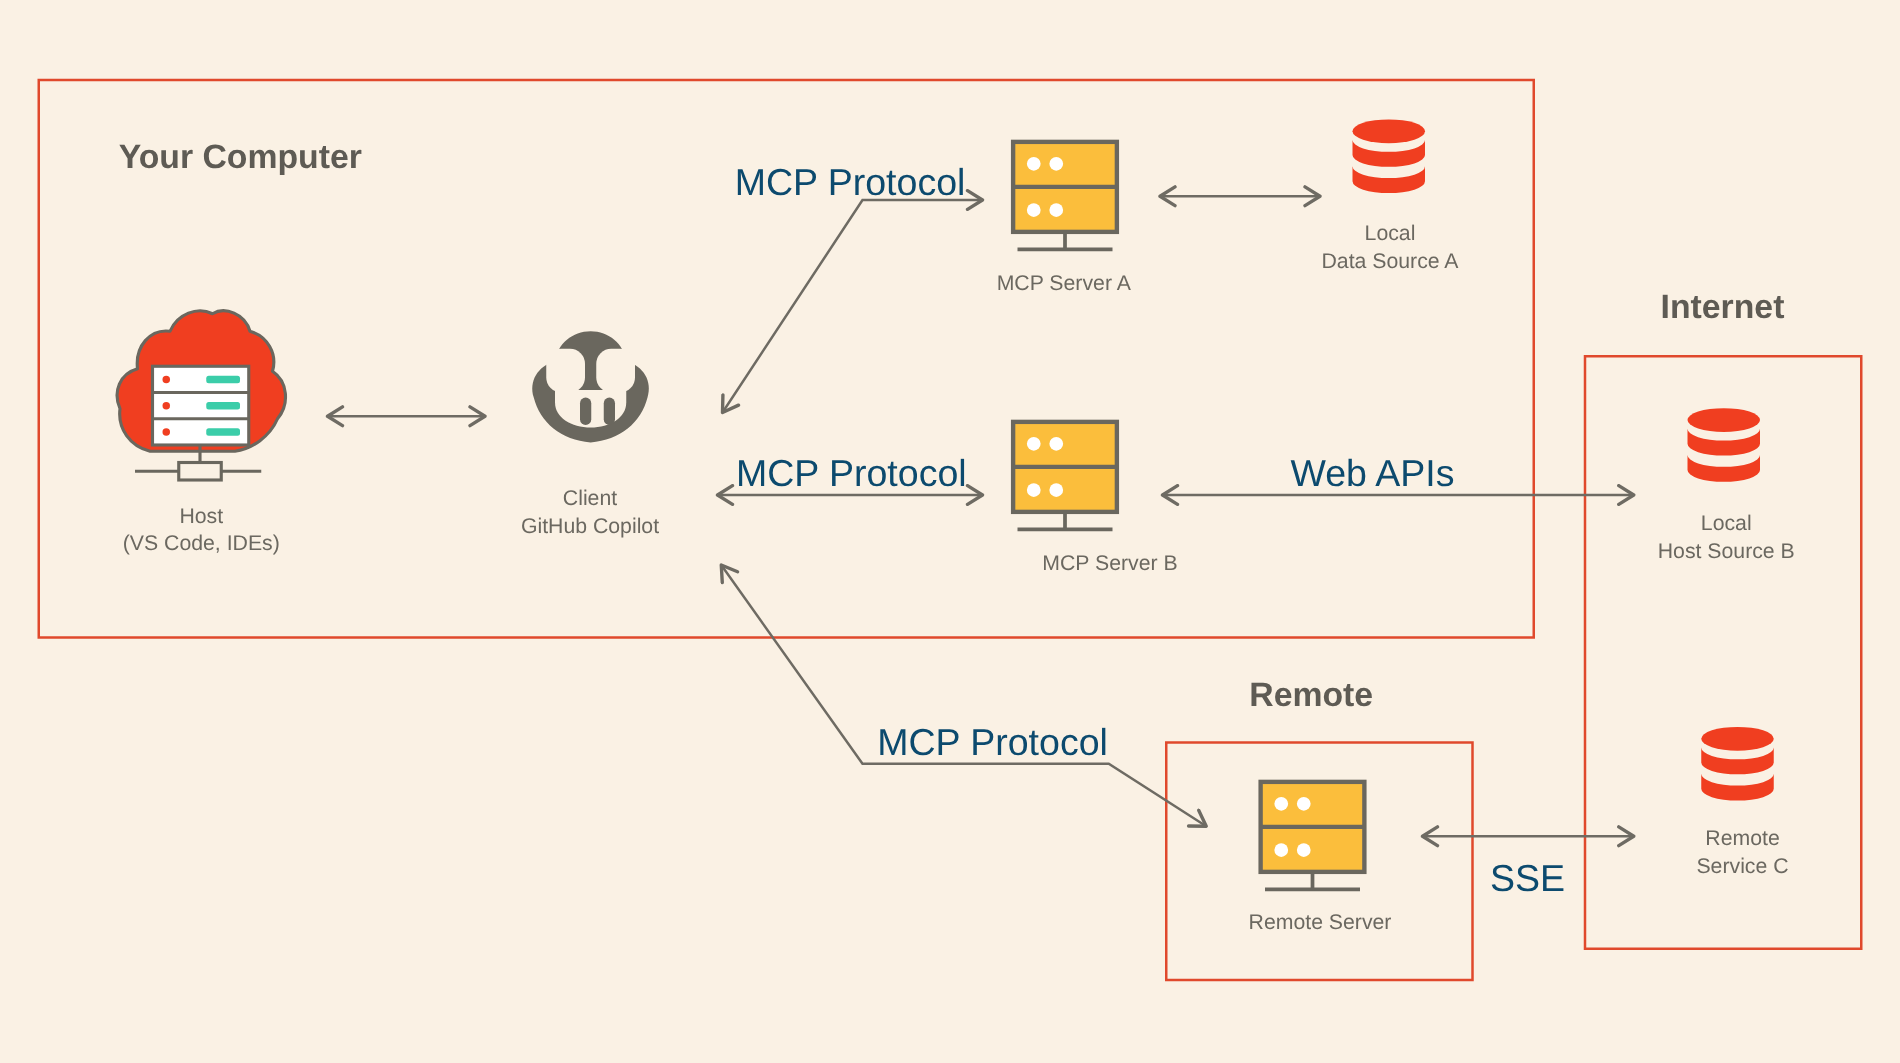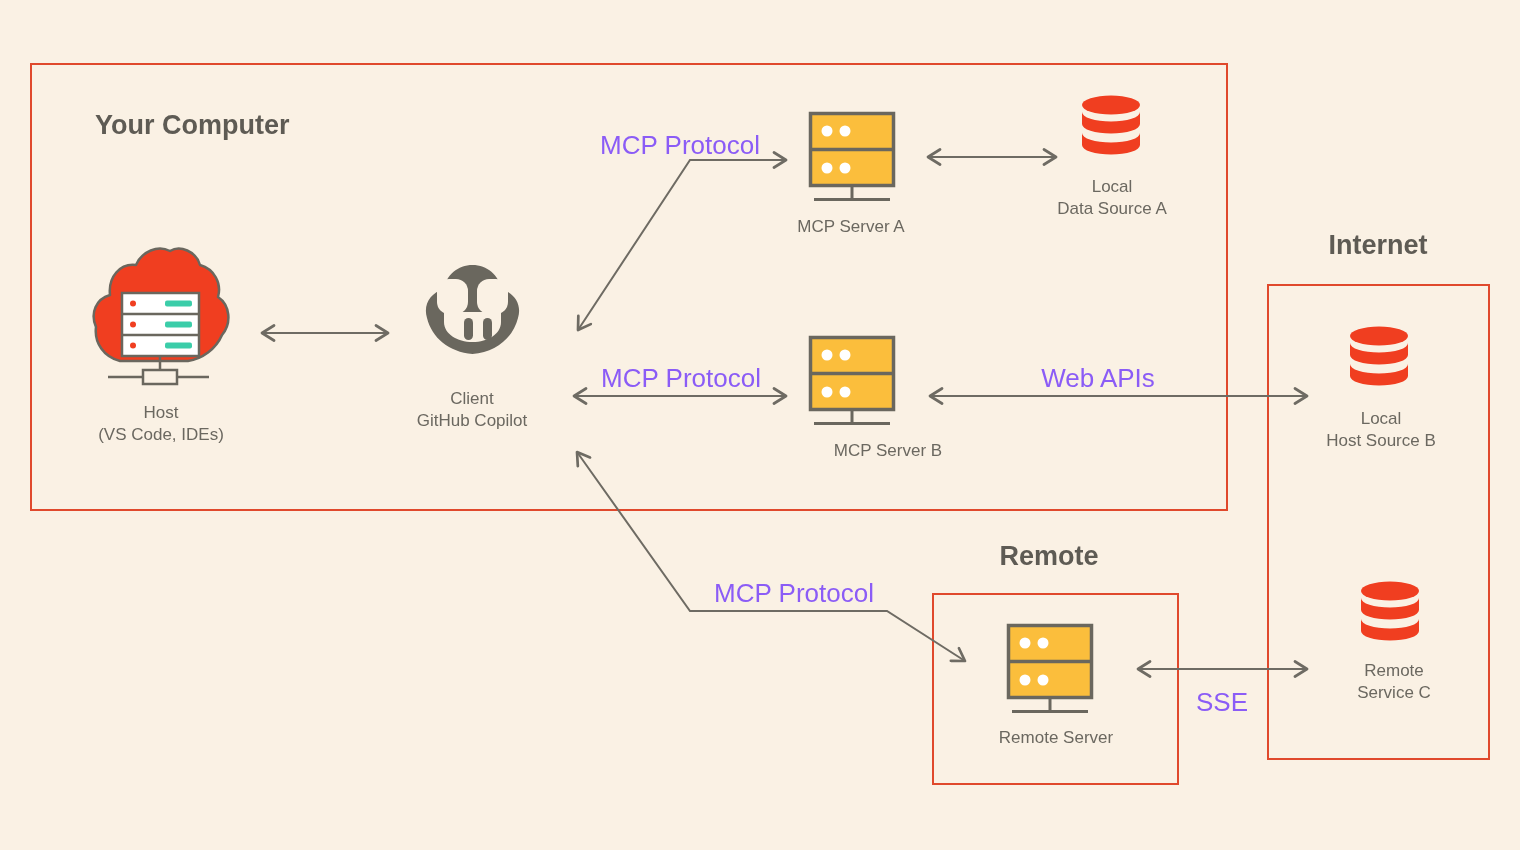--- a/index.html
+++ b/index.html
@@ -9,21 +9,21 @@
   }
   .gbox{position:absolute;border:2px solid #E0492C;box-sizing:border-box;background:transparent;}
   .gtitle{position:absolute;font-size:27px;font-weight:700;color:#5E5B54;white-space:nowrap;}
   .gtitle.centered{transform:translateX(-50%);}
   .nlabel{
     position:absolute;transform:translateX(-50%);text-align:center;
     font-size:17px;color:#6B6860;line-height:1.32;white-space:nowrap;
   }
   .albl{
     position:absolute;transform:translateX(-50%);text-align:left;
-    font-size:26px;color:#8b5cf6;white-space:nowrap;
+    font-size:30px;color:#0c4a6e;white-space:nowrap;
   }
   .icon{position:absolute;}
   svg.overlay{position:absolute;left:0;top:0;pointer-events:none;}
 </style>
 </head>
 <body>
 
 <div class="canvas">
 
   <div class="gbox" style="left:30px;top:63px;width:1198px;height:448px;"></div>

